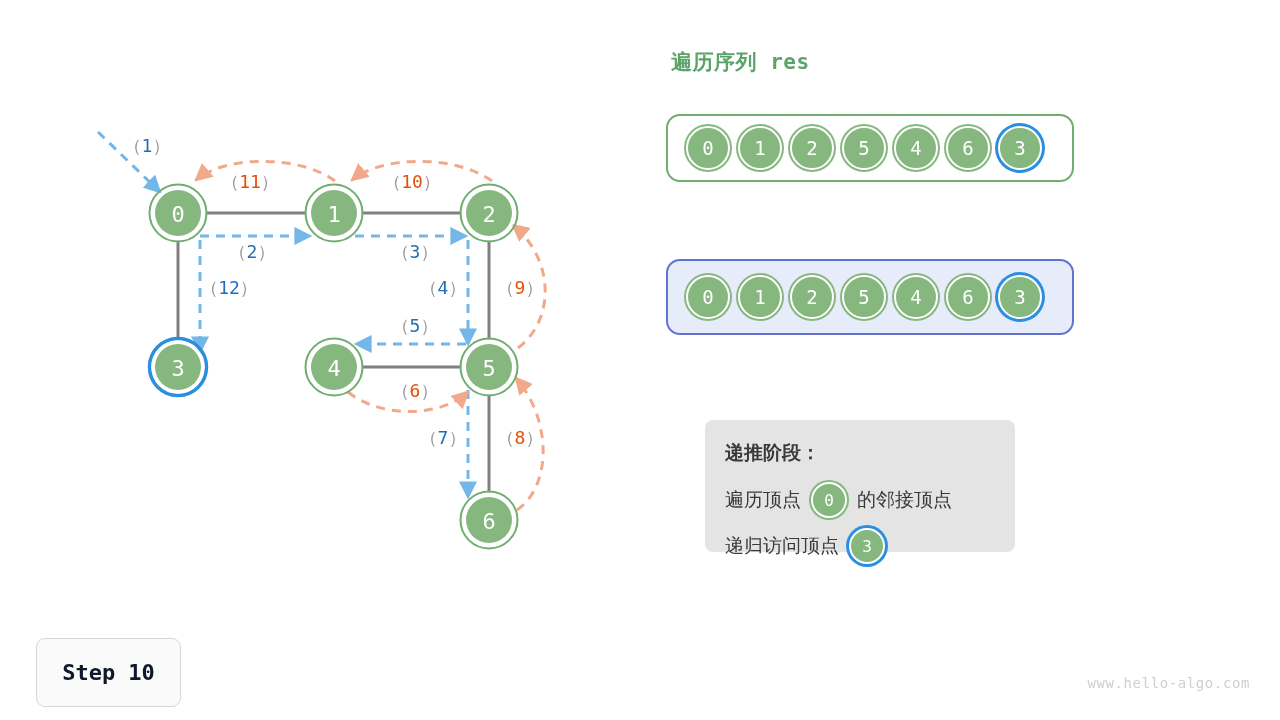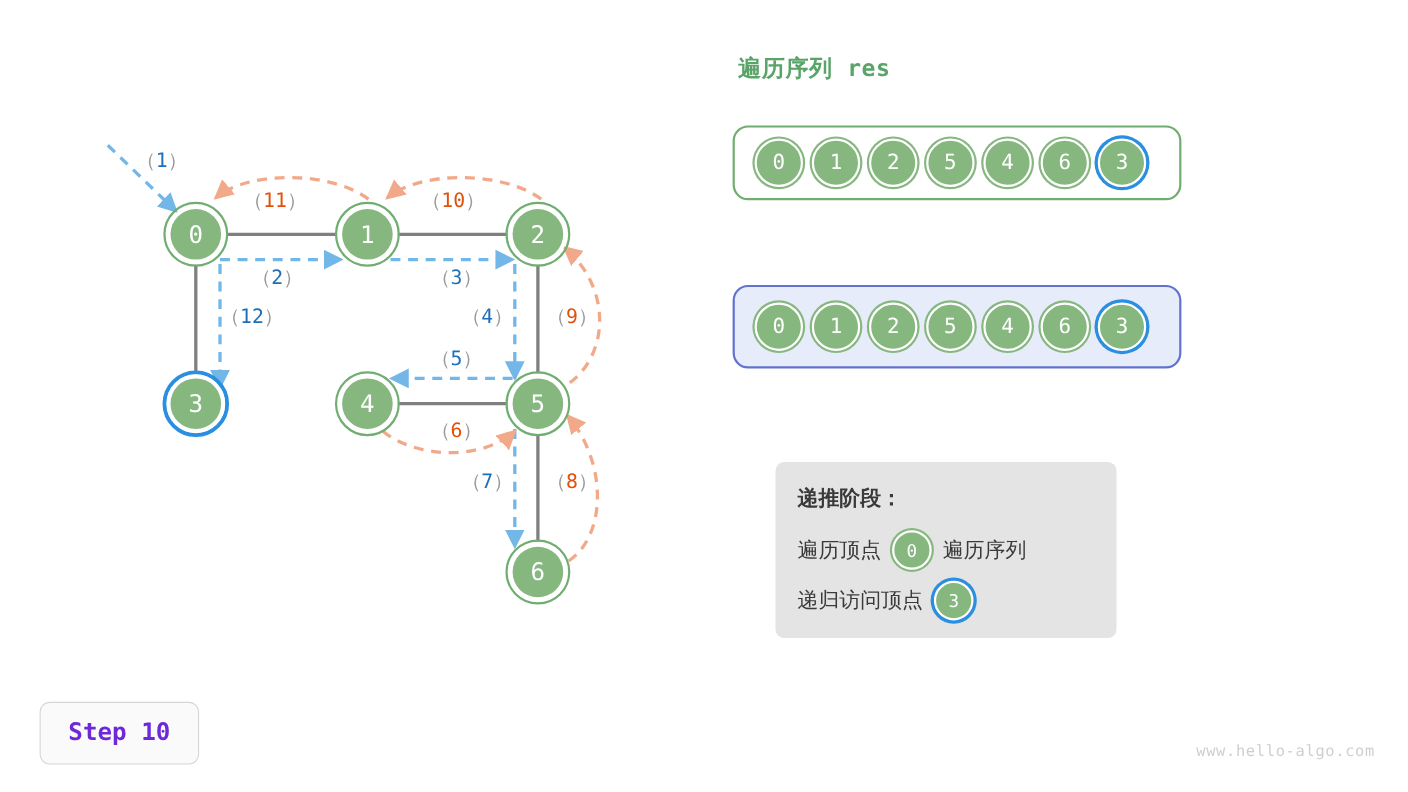--- a/index.html
+++ b/index.html
@@ -80,21 +80,21 @@
   }
   .chip.highlight {
     border: 2px solid #ffffff;
     box-shadow: 0 0 0 3px #2a8fe0;
   }
 
   
   #caption-card {
     position: absolute;
     left: 705px; top: 420px;
-    width: 310px; height: 160px;
+    width: 310px; height: 132px;
     background: #e4e4e4;
     border-radius: 8px;
     box-sizing: border-box;
     padding: 20px 0 0 20px;
   }
   #caption-heading {
     font-size: 19px;
     font-weight: bold;
     color: #3a3a3a;
     margin-bottom: 16px;
@@ -125,25 +125,25 @@
   }
   .caption-line .mini.blue {
     border: 2px solid #ffffff;
     box-shadow: 0 0 0 3px #2a8fe0;
   }
 
   
   #step-badge {
     position: absolute;
     left: 36px; top: 638px;
-    width: 145px; height: 57px;
+    width: 145px; height: 69px;
     border: 1px solid #d6d6d6;
     border-radius: 9px;
     background: #fafafa;
-    color: #6d28d9;
+    color: #0f172a;
     font-family: "DejaVu Sans Mono", "Liberation Mono", monospace;
     font-weight: bold;
     font-size: 22px;
     display: flex; align-items: center; justify-content: center;
     box-sizing: border-box;
   }
   #watermark {
     position: absolute;
     right: 30px; top: 675px;
     color: #cfcfcf;
@@ -302,21 +302,21 @@
       <div class="chip">4</div>
       <div class="chip">6</div>
       <div class="chip highlight">3</div>
     </div>
 
   <div id="caption-card">
     <div id="caption-heading">递推阶段：</div>
     <div class="caption-line">
       <span>遍历顶点</span>
       <span class="mini">0</span>
-      <span>遍历序列</span>
+      <span>的邻接顶点</span>
     </div>
     <div class="caption-line">
       <span>递归访问顶点</span>
       <span class="mini blue">3</span>
     </div>
   </div>
 
   <div id="step-badge">Step 10</div>
   <div id="watermark">www.hello-algo.com</div>
 

